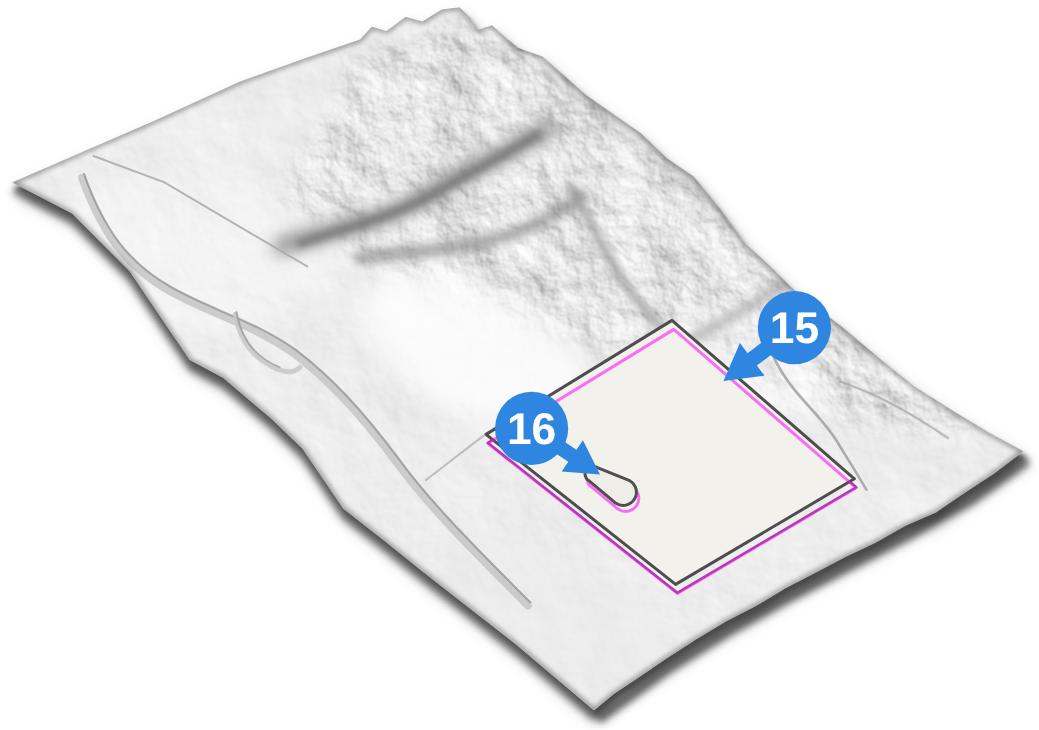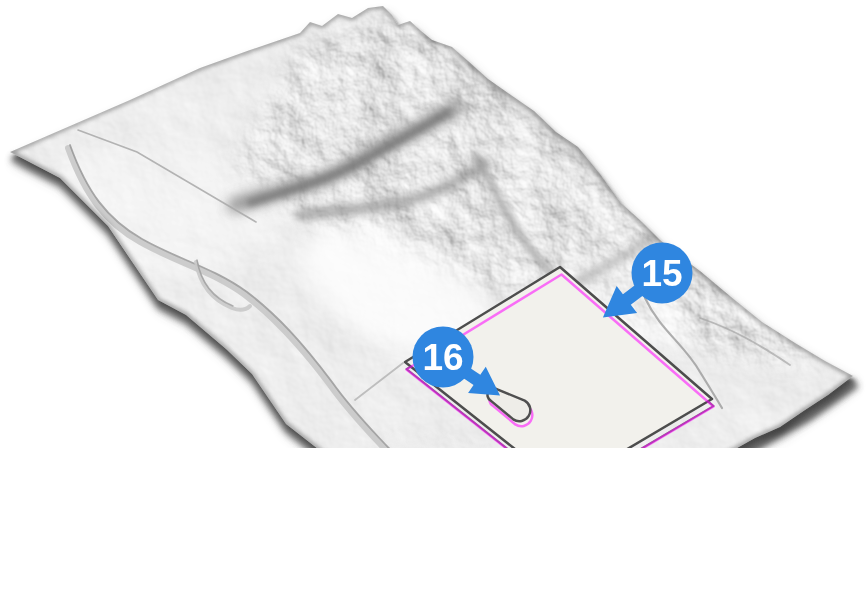--- a/index.html
+++ b/index.html
@@ -1,16 +1,16 @@
 <!DOCTYPE html>
 <html><head>
 <meta charset="utf-8">
 <style>
   html,body{margin:0;padding:0;background:#ffffff;}
-  .stage{position:relative;width:866px;height:448px;background:#ffffff;overflow:hidden;
+  .stage{position:relative;width:866px;height:608px;background:#ffffff;overflow:hidden;
          font-family:"Liberation Sans", sans-serif;}
   svg{display:block;}
   .badge-label{font-family:"Liberation Sans", sans-serif;font-weight:700;font-size:37px;}
 </style>
 </head>
 <body>
 
 <div class="stage">
 <svg width="866" height="608" viewBox="0 0 866 608">
   <defs>

